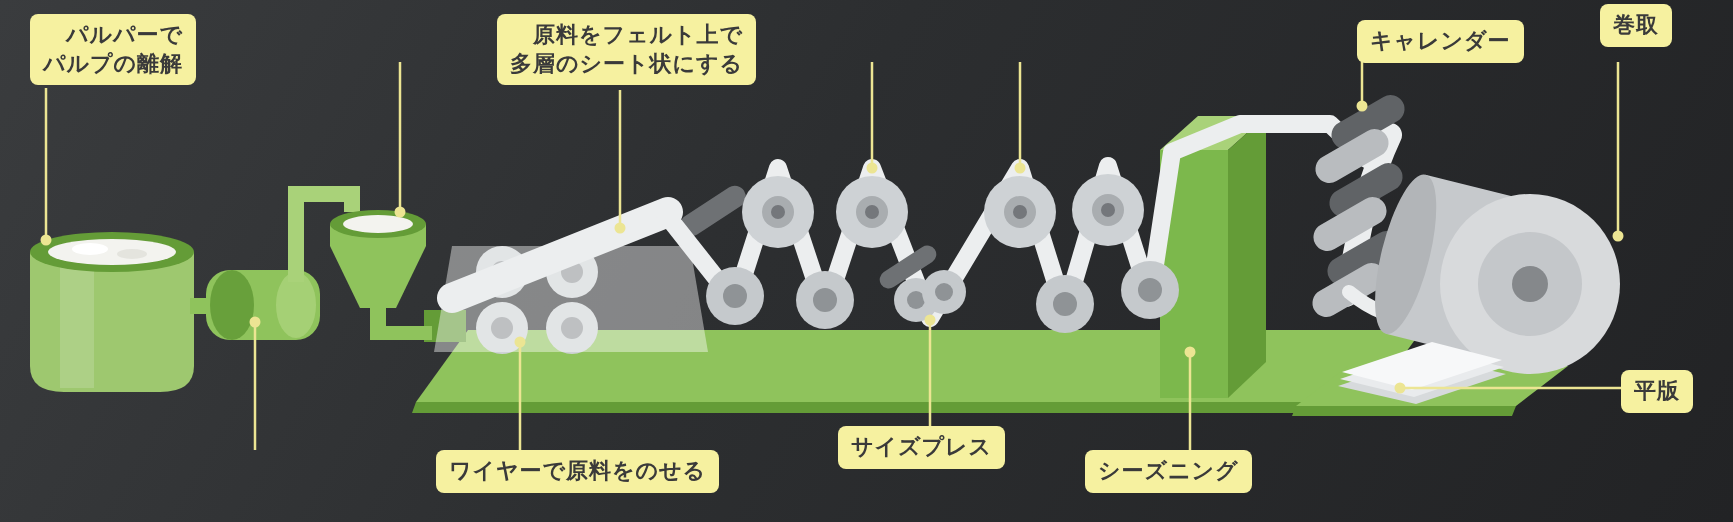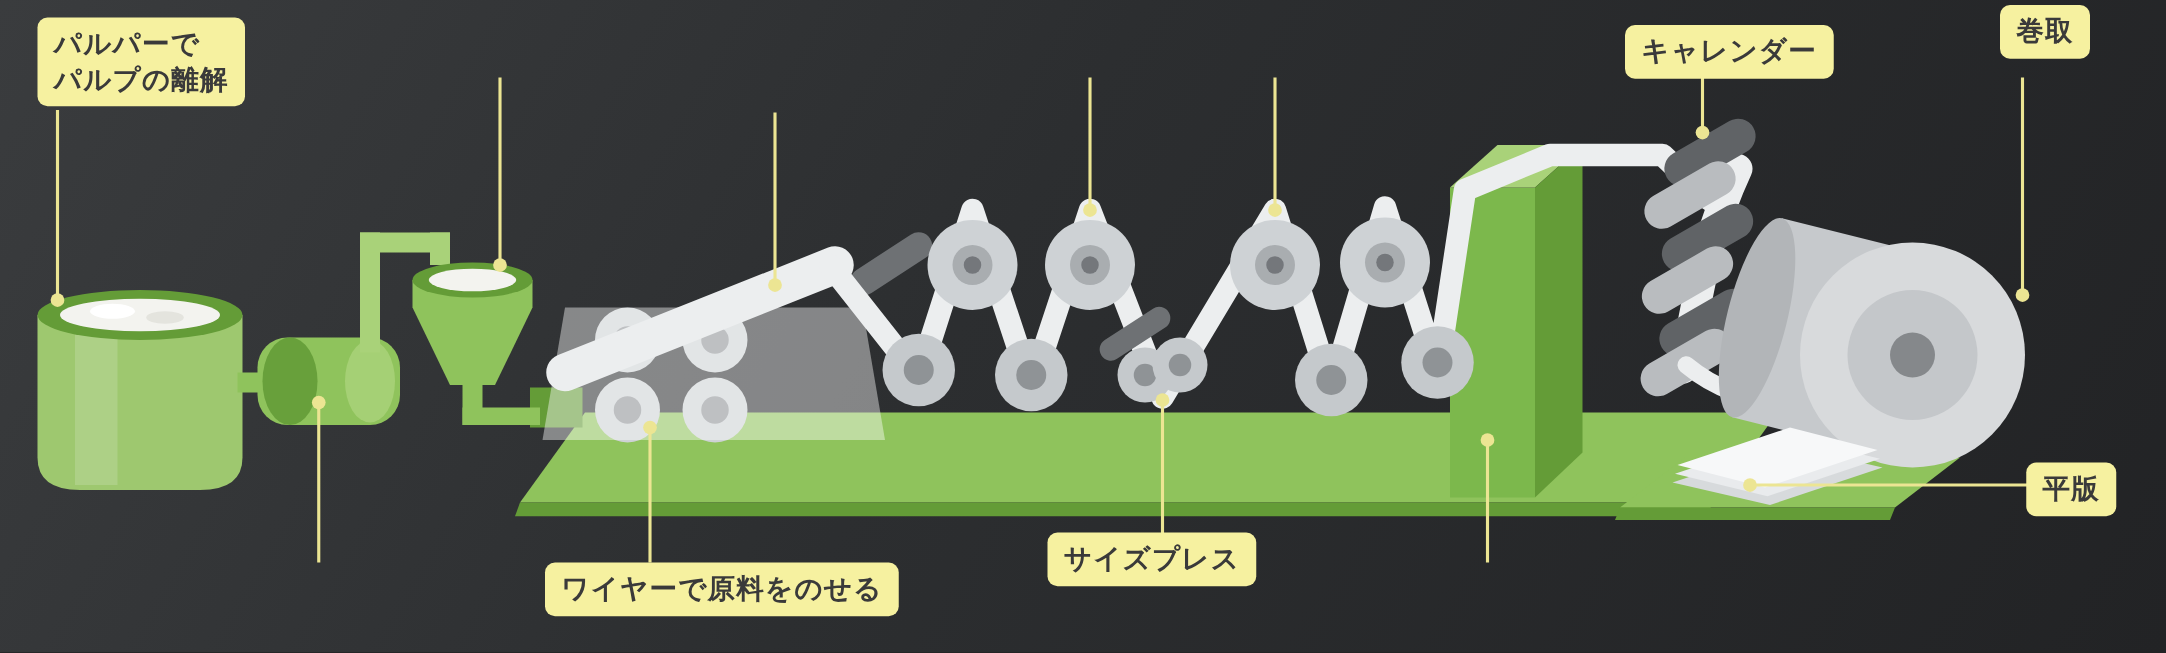--- a/index.html
+++ b/index.html
@@ -11,21 +11,21 @@
   html,body{margin:0;padding:0;background:#222;}
   .stage{
     position:relative; width:1733px; height:522px; overflow:hidden;
     background:linear-gradient(120deg, var(--background-top) 0%, #2c2e30 45%, var(--background-bottom) 100%);
     font-family:"Liberation Sans","DejaVu Sans",sans-serif;
   }
   .stage svg{position:absolute;left:0;top:0;}
   .label{
     position:absolute; background:var(--label-background); color:var(--label-text);
     font-size:22px; line-height:1.3; font-weight:600; letter-spacing:1px;
-    padding:7px 13px; border-radius:8px; white-space:pre-line; z-index:5;
+    padding:7px 13px; border-radius:8px; white-space:pre-line; z-index:5;text-align:right;
   }
   .f-green{fill:var(--machine-green);} .f-green-d{fill:var(--machine-green-dark);}
   .f-green-l{fill:var(--machine-green-light);}
   .s-paper{stroke:var(--paper-white);fill:none;stroke-linejoin:round;stroke-linecap:round;}
   .conn{stroke:var(--connector);stroke-width:2.5;} .dot{fill:var(--connector);}
 </style>
 </head>
 <body>
 
 <div class="stage">
@@ -203,18 +203,21 @@
         </g>
       <g>
           <line x1="1632" y1="388" x2="1400" y2="388" class="conn"></line>
           <circle cx="1400" cy="388" r="5.5" class="dot"></circle>
         </g>
     </g>
   </svg>
 
   <div class="label" style="left:30px;top:14px">パルパーで
 パルプの離解</div>
-  <div class="label" style="left:1300px;top:20px">キャレンダー</div>
+  <div class="label" style="left:497px;top:14px">原料をフェルト上で
+多層のシート状にする</div>
+  <div class="label" style="left:1357px;top:20px">キャレンダー</div>
   <div class="label" style="left:1600px;top:4px">巻取</div>
   <div class="label" style="left:436px;top:450px">ワイヤーで原料をのせる</div>
   <div class="label" style="left:838px;top:426px">サイズプレス</div>
+  <div class="label" style="left:1085px;top:450px">シーズニング</div>
   <div class="label" style="left:1621px;top:370px">平版</div>
 </div>
 
 </body></html>

